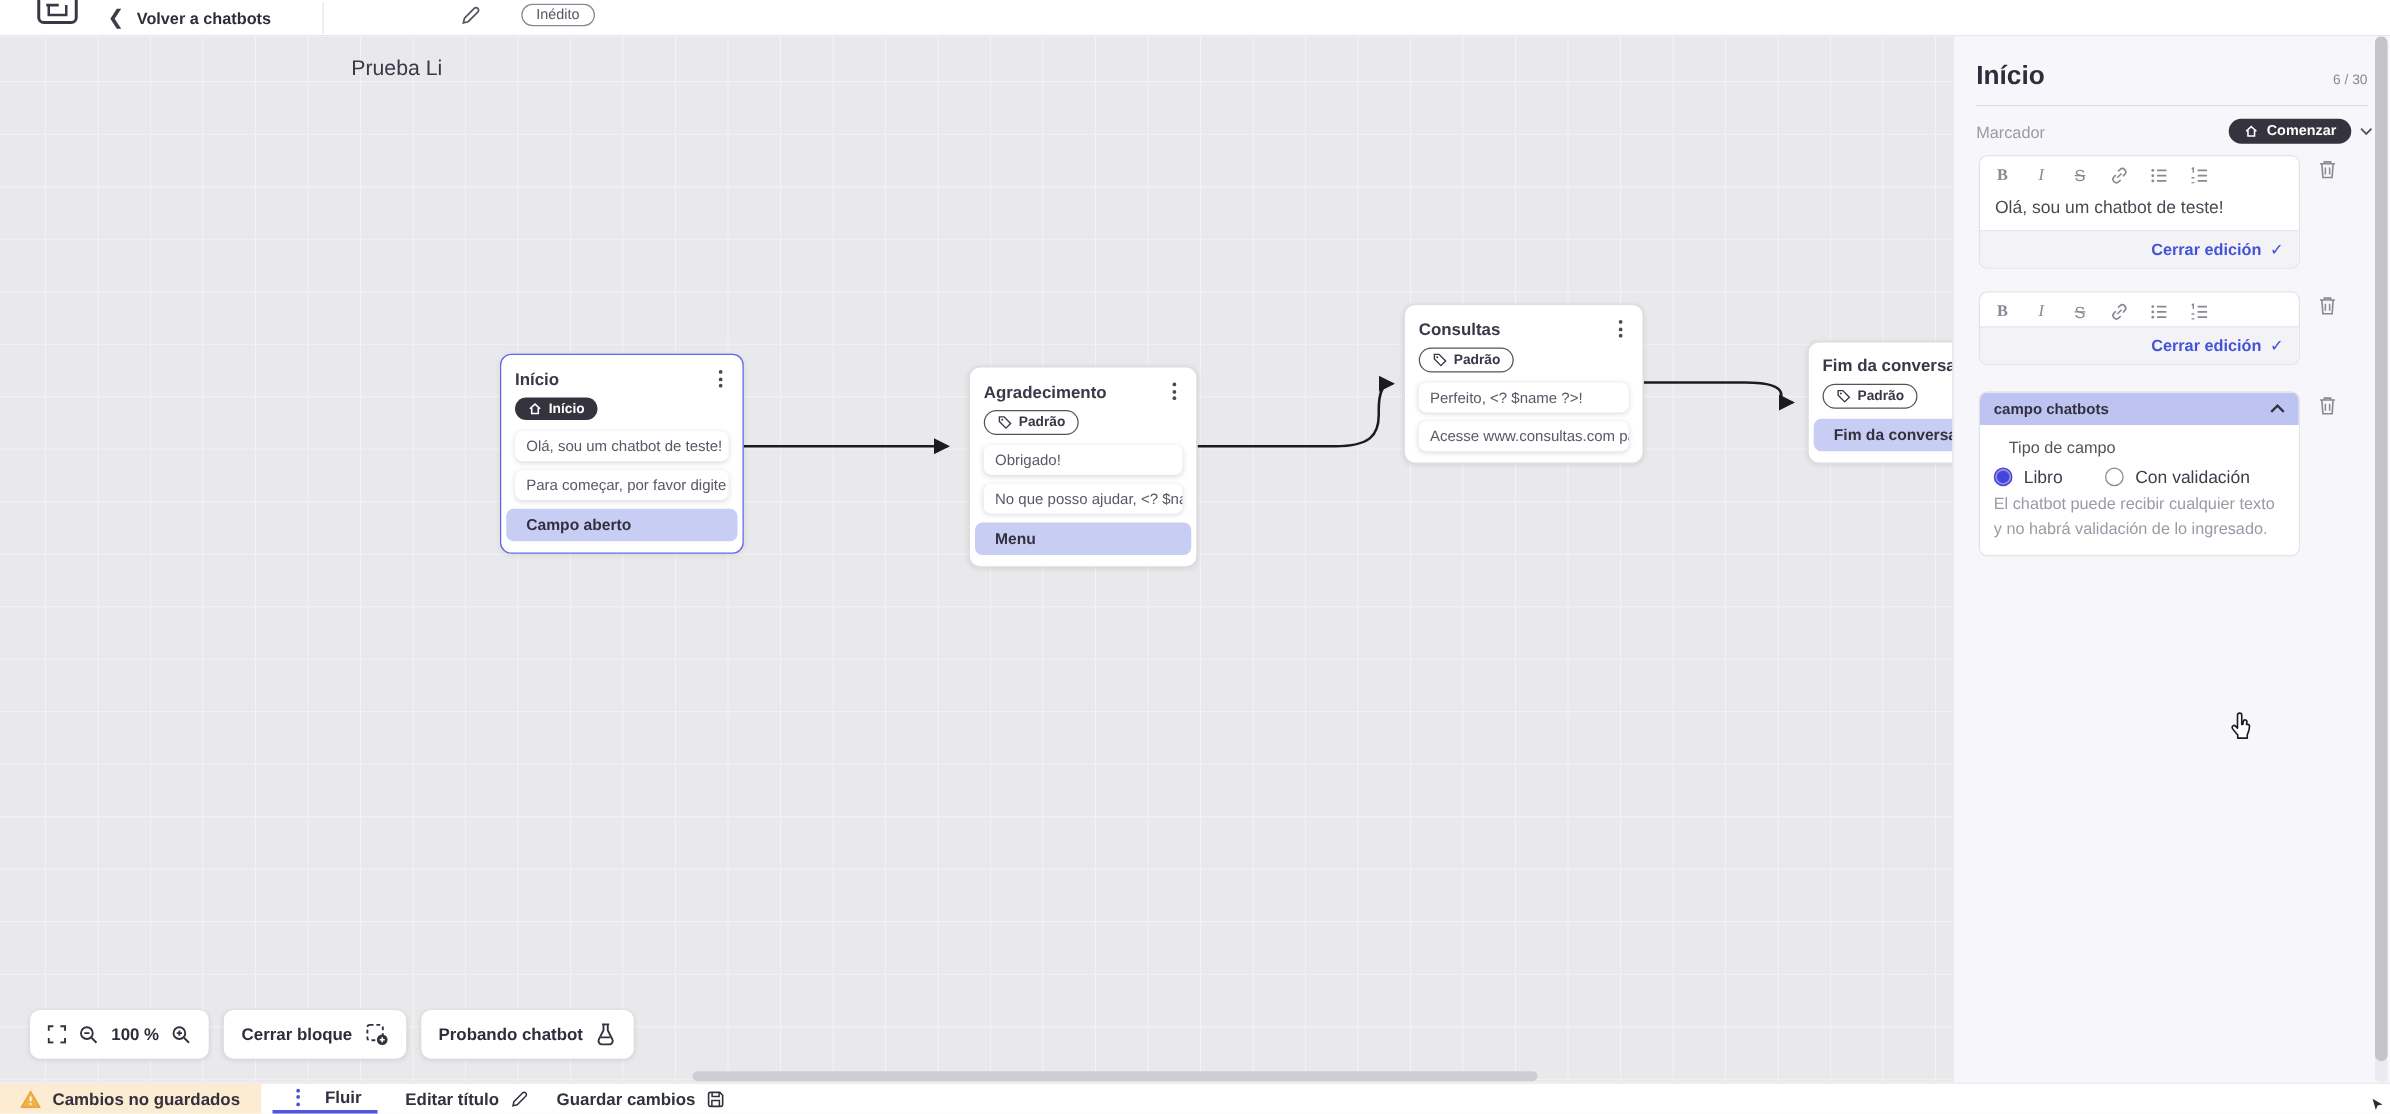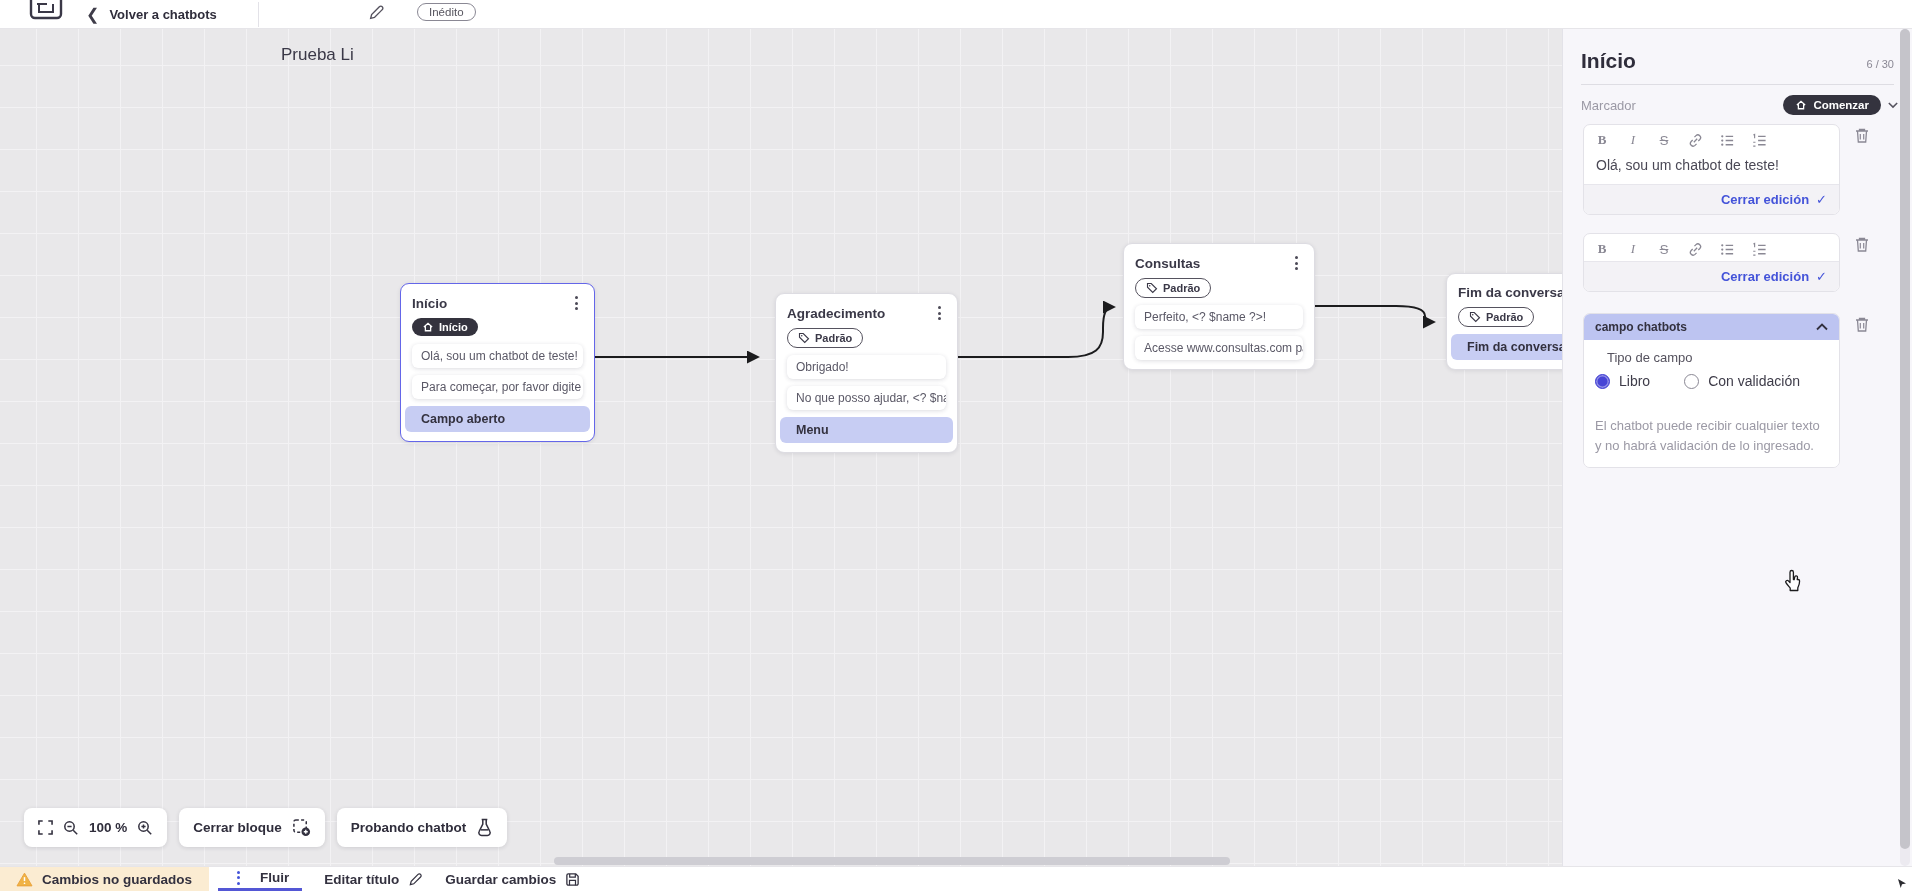--- a/index.html
+++ b/index.html
@@ -81,21 +81,21 @@
 
   .fieldcard-head { background:#bdc4f1; display:flex; justify-content:space-between; align-items:center; padding:6px 11px; cursor:pointer; }
   .fieldcard-head span { font-size:12px; font-weight:700; color:#33313f; }
   .fieldbody { padding:10px 11px 12px; background:#fff; }
   .field-type-label { font-size:13px; color:#55525e; padding-left:12px; }
   .radio-row { display:flex; align-items:center; gap:9px; margin-top:8px; }
   .radio { width:15px; height:15px; border-radius:50%; border:1.5px solid #8a8894; background:#fff; cursor:pointer; flex:none; }
   .radio.sel { border-color:#4745d6; background:#4745d6; box-shadow:inset 0 0 0 1.5px rgba(255,255,255,.4); }
   .radio-label { font-size:14px; color:#3e3c49; }
   .radio-gap { width:16px; }
-  .field-help { font-size:13px; color:#9b99a5; line-height:1.5; margin-top:27px; }
+  .field-help { font-size:13px; color:#9b99a5; line-height:1.5; margin-top:4px; }
 
   .add-content { margin:22px 0 0 21px; width:298px; height:44px; background:transparent; border:1px dashed #9a99a6; border-radius:3px; font-size:14px; font-weight:600; color:#3e3c49; cursor:pointer; font-family:inherit; }
   .hand-cursor { position:absolute; left:219px; top:540px; width:22px; height:26px; pointer-events:none; }
 
   .v-scrollbar { position:absolute; right:2px; top:0; width:10px; height:837px; background:#eceaf0; border-radius:5px; }
   .v-thumb { position:absolute; left:0; top:0; width:10px; height:820px; background:#c5c4ca; border-radius:5px; cursor:pointer; }
 
   
   .bottom-bar { position:absolute; left:0; top:866px; width:1912px; height:25px; background:#fff; border-top:1px solid #e6e5e9; display:flex; align-items:stretch; z-index:50; }
   .warn-seg { display:flex; align-items:center; gap:9px; background:#fbecd2; padding:0 17px 0 16px; font-size:13.5px; font-weight:700; color:#33313f; }

